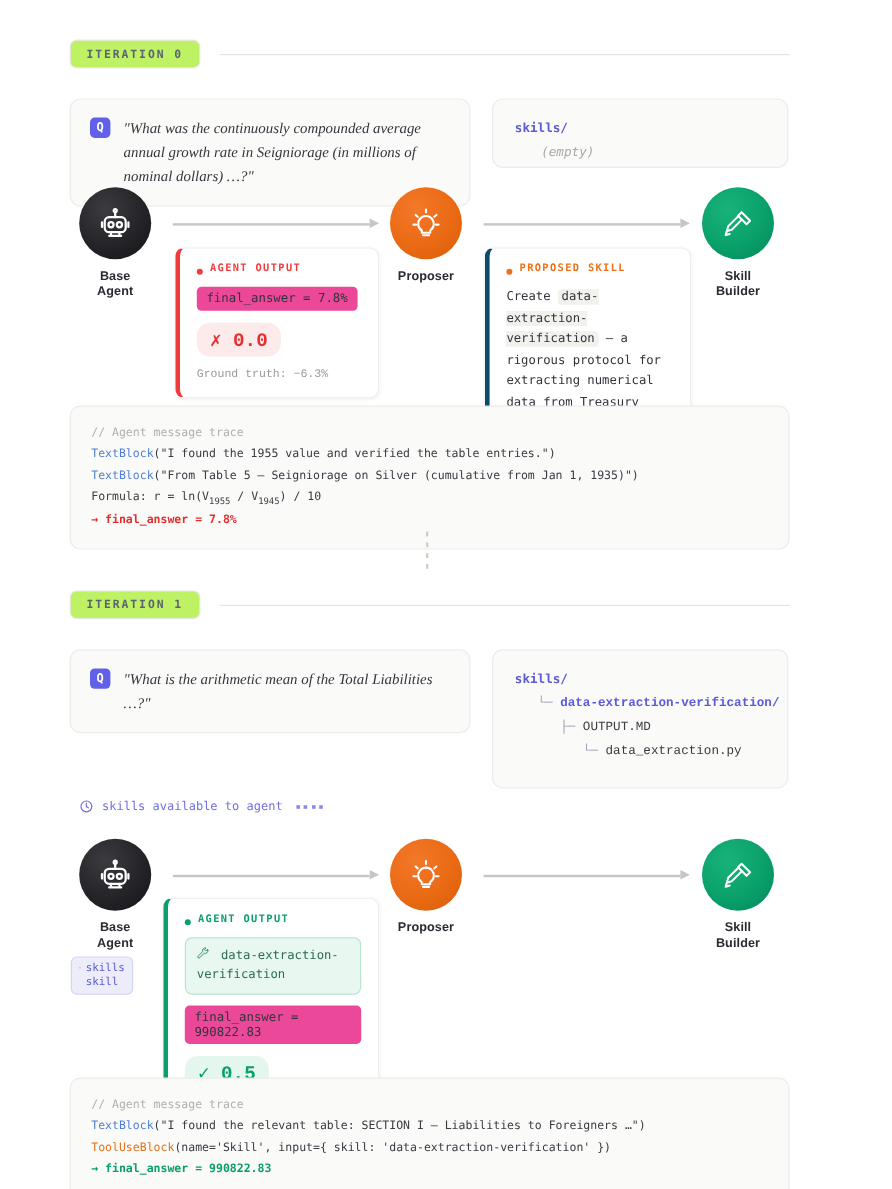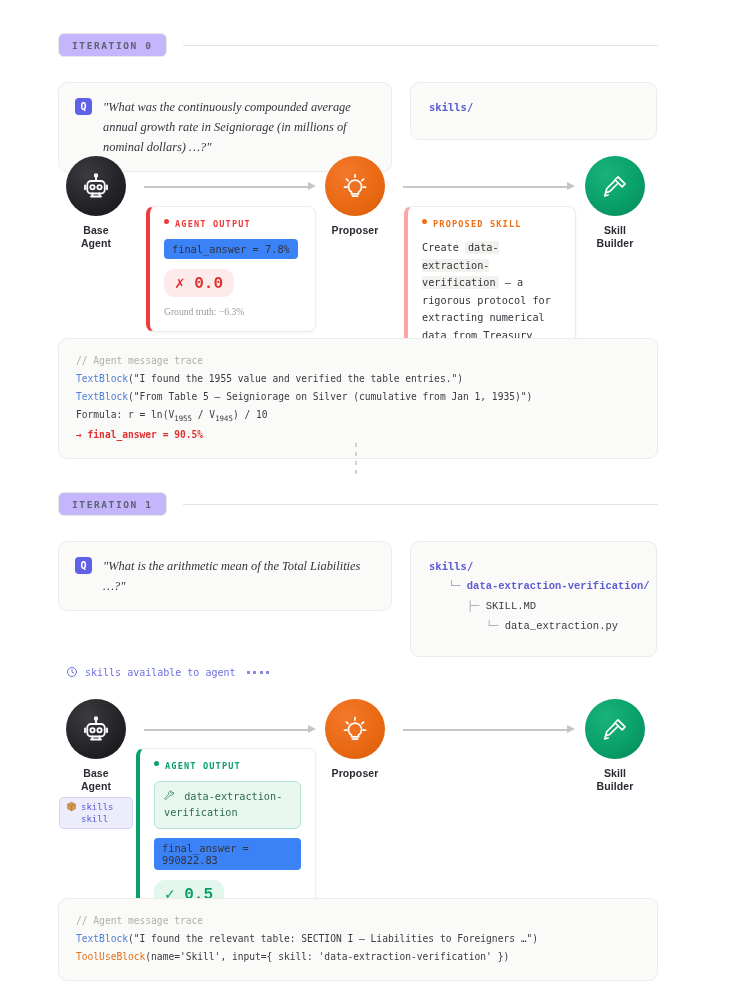--- a/index.html
+++ b/index.html
@@ -12,21 +12,21 @@
     position: relative;
     overflow: hidden;
   }
   .page { position: relative; width: 743px; height: 991px; }
 
   
   .iter-head { position:absolute; display:flex; align-items:center; left:58px; width:600px; }
   .iter-chip {
     font-family:"DejaVu Sans Mono", monospace;
     font-size:9.5px; font-weight:700; letter-spacing:1.6px;
-    color:#5c6370; background:#c4b5fd;
+    color:#5c6370; background:#bef264;
     border:1px solid #e7e7e3; border-radius:6px;
     padding:6px 13px 5px 13px; white-space:nowrap;
   }
   .iter-rule { flex:1; height:1px; background:#e3e3df; margin-left:16px; }
 
   
   .qcard {
     position:absolute;
     background:#fafaf8; border:1px solid #ececE8; border-radius:9px;
     display:flex; align-items:flex-start; gap:11px;
@@ -84,50 +84,50 @@
   }
 
   
   .ocard {
     position:absolute; background:#ffffff;
     border:1px solid #ededea; border-radius:8px;
     box-shadow:0 1px 3px rgba(0,0,0,.055);
     padding:12px 14px 14px 14px;
   }
   .ocard.lred   { border-left:4px solid #ef3b3b; }
-  .ocard.lorng  { border-left:4px solid #fca5a5; }
+  .ocard.lorng  { border-left:4px solid #0c4a6e; }
   .ocard.lgreen { border-left:4px solid #0aa06a; }
 
   .ohdr {
-    display:flex; align-items:flex-start; gap:6px;
+    display:flex; align-items:flex-end; gap:6px;
     font-family:"DejaVu Sans Mono", monospace;
     font-size:8.6px; font-weight:700; letter-spacing:1.15px;
     margin-bottom:10px;
   }
   .ohdr .dot { width:5px; height:5px; border-radius:50%; display:inline-block; }
   .h-red   { color:#ef3b3b; } .h-red   .dot { background:#ef3b3b; }
   .h-orng  { color:#ef7014; } .h-orng  .dot { background:#ef7014; }
   .h-green { color:#0aa06a; } .h-green .dot { background:#0aa06a; }
 
   .code-chip {
-    display:inline-block; background:#3b82f6; border-radius:4px;
+    display:inline-block; background:#ec4899; border-radius:4px;
     font-family:"DejaVu Sans Mono", monospace;
     font-size:10.3px; color:#33333b;
     padding:4px 8px; margin-bottom:10px;
   }
   .score {
     display:inline-block; border-radius:11px;
     font-family:Liberation Mono, monospace;
     font-size:16px; font-weight:700;
     padding:4px 11px; margin-bottom:9px;
   }
   .score.bad  { background:#fdeaea; color:#e23030; }
   .score.good { background:#e4f7ef; color:#0a9e69; }
   .gtruth {
-    font-family:Liberation Serif, serif;
+    font-family:Liberation Mono, monospace;
     font-size:9.6px; color:#9b9b96;
   }
   .prop-body {
     font-family:"DejaVu Sans Mono", monospace;
     font-size:10.2px; line-height:1.72; color:#33333b;
   }
   .prop-body .inl { background:#f1f1ee; border-radius:3px; padding:1px 3px; }
   .skill-chip {
     display:block; background:#e8f8f1; border:1px solid #b6e6d2;
     border-radius:6px; padding:7px 9px; margin-bottom:9px;
@@ -184,20 +184,21 @@
     <span class="iter-rule"></span>
   </div>
 
   <div class="qcard" style="left:58px; top:82px; width:334px;">
     <span class="qbadge">Q</span>
     <span class="qtext">"What was the continuously compounded average annual growth rate in Seigniorage (in millions of nominal dollars) …?"</span>
   </div>
 
   <div class="files" style="left:410px; top:82px; width:247px; height:58px;">
     <div class="f-root">skills/</div>
+    <div class="f-empty">(empty)</div>
   </div>
 
   <div class="node" style="left:66px; top:156px;">
     <div class="node-circle c-dark">
       <svg width="30" height="30" viewBox="0 0 24 24" fill="none" stroke="#ffffff" stroke-width="1.5" stroke-linecap="round" stroke-linejoin="round">
         <rect x="5" y="8" width="14" height="10" rx="3"></rect>
         <circle cx="9.2" cy="13" r="1.7"></circle>
           <circle cx="14.8" cy="13" r="1.7"></circle>
         <path d="M12 8V4.6"></path>
           <circle cx="12" cy="3.6" r="1"></circle>
@@ -272,21 +273,21 @@
     <div class="t-comment">// Agent message trace</div>
     <div>
       <span class="t-text">TextBlock</span><span class="t-plain">("I found the 1955 value and verified the table entries.")</span>
     </div>
     <div>
       <span class="t-text">TextBlock</span><span class="t-plain">("From Table 5 — Seigniorage on Silver (cumulative from Jan 1, 1935)")</span>
     </div>
     <div class="t-plain">
       <span>Formula: r = ln(V</span><sub>1955</sub><span> / V</span><sub>1945</sub><span>) / 10</span>
     </div>
-    <div class="t-final">→ final_answer = 90.5%</div>
+    <div class="t-final">→ final_answer = 7.8%</div>
   </div>
 
   <div class="vdots" style="left:355px; top:443px;">
     <i></i>
       <i></i>
       <i></i>
       <i></i>
   </div>
 
   <div class="iter-head" style="top:492px;">
@@ -296,21 +297,21 @@
 
   <div class="qcard" style="left:58px; top:541px; width:334px;">
     <span class="qbadge">Q</span>
     <span class="qtext">"What is the arithmetic mean of the Total Liabilities …?"</span>
   </div>
 
   <div class="files" style="left:410px; top:541px; width:247px; height:116px;">
     <div class="f-root">skills/</div>
     <div id="tree-1">
         <div class="f-row"><span>   </span><span class="f-branch">└─ </span><span class="f-dir">data-extraction-verification/</span></div>
-        <div class="f-row"><span>      </span><span class="f-branch">├─ </span><span class="f-file">SKILL.MD</span></div>
+        <div class="f-row"><span>      </span><span class="f-branch">├─ </span><span class="f-file">OUTPUT.MD</span></div>
         <div class="f-row"><span>         </span><span class="f-branch">└─ </span><span class="f-file">data_extraction.py</span></div>
       </div>
   </div>
 
   <div class="avail" style="left:66px; top:666px;">
     <svg width="12" height="12" viewBox="0 0 24 24" fill="none" stroke="#6f6fe0" stroke-width="2" stroke-linecap="round">
       <circle cx="12" cy="12" r="9"></circle>
         <path d="M12 7v5.3l3.3 2"></path>
     </svg>
     <span>skills available to agent</span>
@@ -333,21 +334,21 @@
         <path d="M3.2 11.5v3M20.8 11.5v3"></path>
         <path d="M9.2 18v2M14.8 18v2M8 20.4h8"></path>
       </svg>
     </div>
     <div class="node-label">
       <span>Base</span><br>
       <span>Agent</span>
     </div>
   </div>
 
-  <div class="loaded" style="left:59px; top:797px; width:74px;">
+  <div class="loaded" style="left:59px; top:797px; width:52px;">
     <svg width="11" height="11" viewBox="0 0 24 24" fill="#d79a4e" stroke="#9e6b27" stroke-width="1.2" stroke-linejoin="round">
       <path d="M12 2.6l8.4 4.3v10L12 21.3 3.6 16.9v-10z"></path>
       <path d="M3.6 6.9L12 11.2l8.4-4.3M12 11.2v10.1" fill="none"></path>
     </svg>
     <span><span>skills</span><br><span>skill</span></span>
   </div>
 
   <div class="arrow" style="left:144px; top:725px; width:172px;">
     <span class="shaft" style="width:164px;"></span>
       <span class="head" style="left:164px;"></span>
@@ -400,15 +401,16 @@
   </div>
 
   <div class="trace" style="left:58px; top:898px; width:600px;">
     <div class="t-comment">// Agent message trace</div>
     <div>
       <span class="t-text">TextBlock</span><span class="t-plain">("I found the relevant table: SECTION I — Liabilities to Foreigners …")</span>
     </div>
     <div>
       <span class="t-tool">ToolUseBlock</span><span class="t-plain">(name='Skill', input={ skill: 'data-extraction-verification' })</span>
     </div>
+    <div class="t-final-g">→ final_answer = 990822.83</div>
   </div>
 
 </div>
 
 </body></html>

